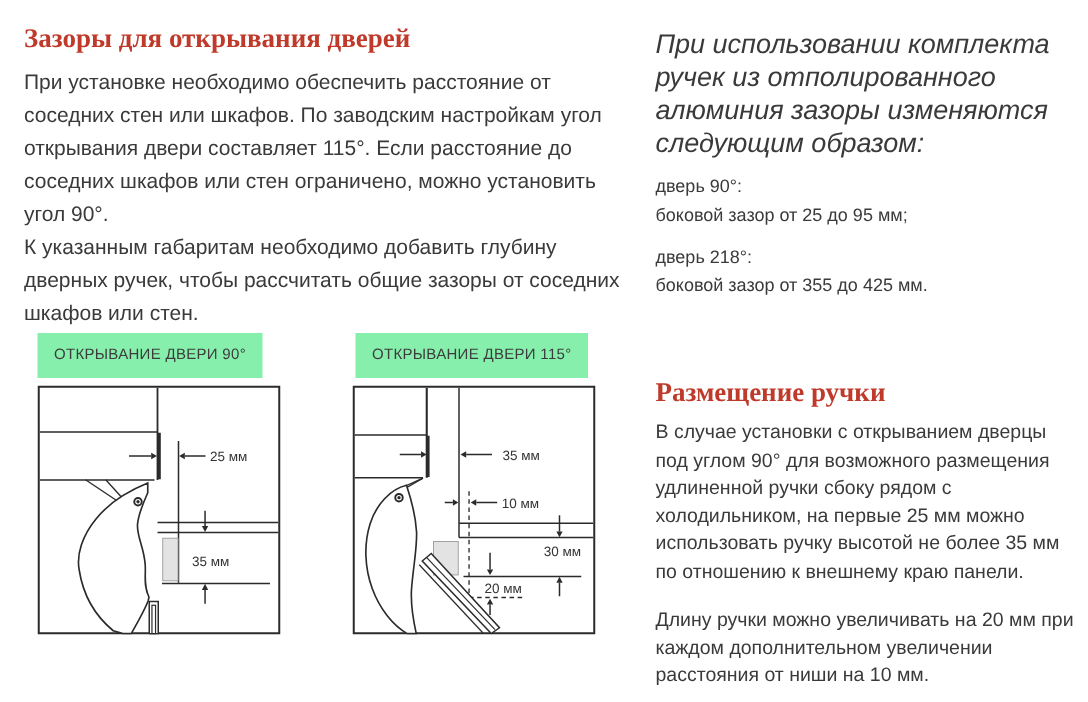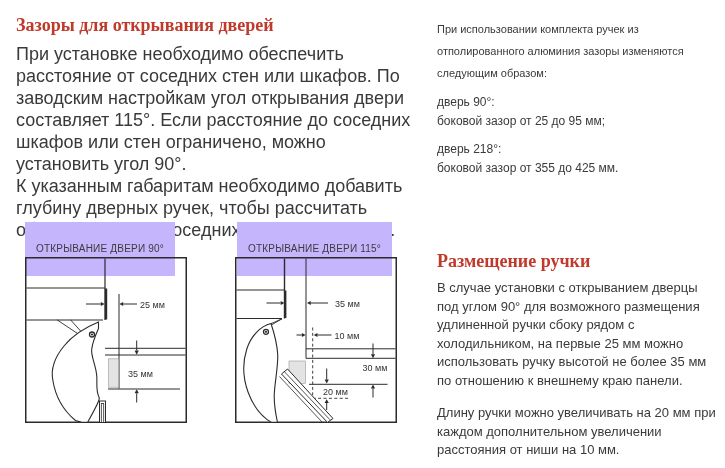--- a/index.html
+++ b/index.html
@@ -1,27 +1,27 @@
 <!DOCTYPE html>
 <html><head>
 <meta charset="utf-8">
 <style>
   html,body{margin:0;padding:0;background:#fff;}
   body{width:725px;height:468px;position:relative;font-family:"Liberation Sans",sans-serif;color:#3a3a3a;overflow:hidden;}
   .col-left{position:absolute;left:16px;top:2px;width:398px;}
   h1.accent,h2.accent{font-family:"Liberation Serif",serif;font-weight:bold;color:#bf3a2a;font-size:18px;margin:12px 0 7px 0;line-height:22px;}
-  .col-left p.body{font-size:18px;line-height:22px;margin:0;}
+  .col-left p.body{font-size:14px;line-height:22px;margin:0;}
   .attn{font-size:14px;font-weight:bold;margin:14px 0 3px 0;line-height:20px;color:#333;}
   .col-right-top{position:absolute;left:437px;top:18px;width:280px;}
-  .col-right-top p.body{font-size:11px;line-height:22px;margin:0 0 9px 0;}
+  .col-right-top p.body{font-size:18px;line-height:22px;margin:0 0 9px 0;font-style:italic;}
   .pair{font-size:12px;line-height:19px;margin:0 0 9px 0;}
   .col-right-bottom{position:absolute;left:437px;top:238px;width:284px;}
   .col-right-bottom p.body{font-size:13px;line-height:18.5px;margin:0 0 14px 0;}
-  .badge{position:absolute;top:222px;height:22px;background:#c4b5fd;color:#3c3c3c;
-         font-size:10px;line-height:22px;padding:16px 11px;letter-spacing:.2px;white-space:nowrap;}
+  .badge{position:absolute;top:222px;height:22px;background:#86efac;color:#3c3c3c;
+         font-size:10px;line-height:22px;padding:4px 11px;letter-spacing:.2px;white-space:nowrap;}
   #badge-90{left:25px;}
   #badge-115{left:237px;text-align:right;}
   .diag{position:absolute;top:257px;width:145px;height:166px;text-align:right;}
   #diag-90{left:25px;}
   #diag-115{left:235px;}
   svg{display:block;}
   svg text{font-family:"Liberation Sans",sans-serif;font-size:9px;fill:#333;}
 </style>
 </head>
 <body>

